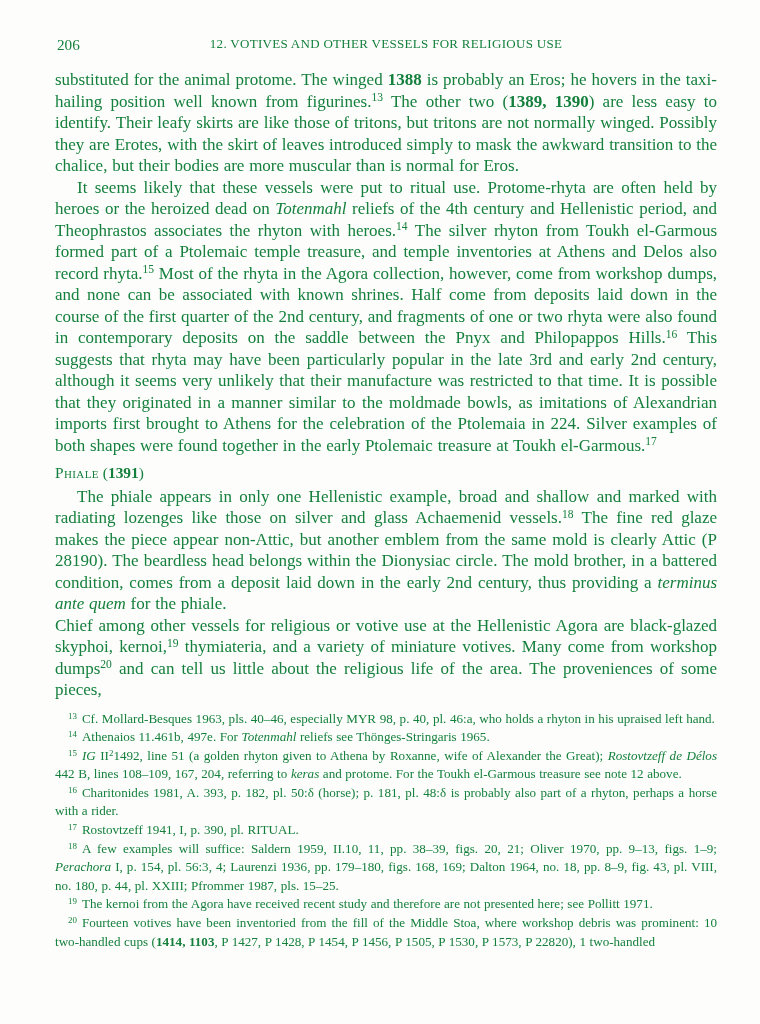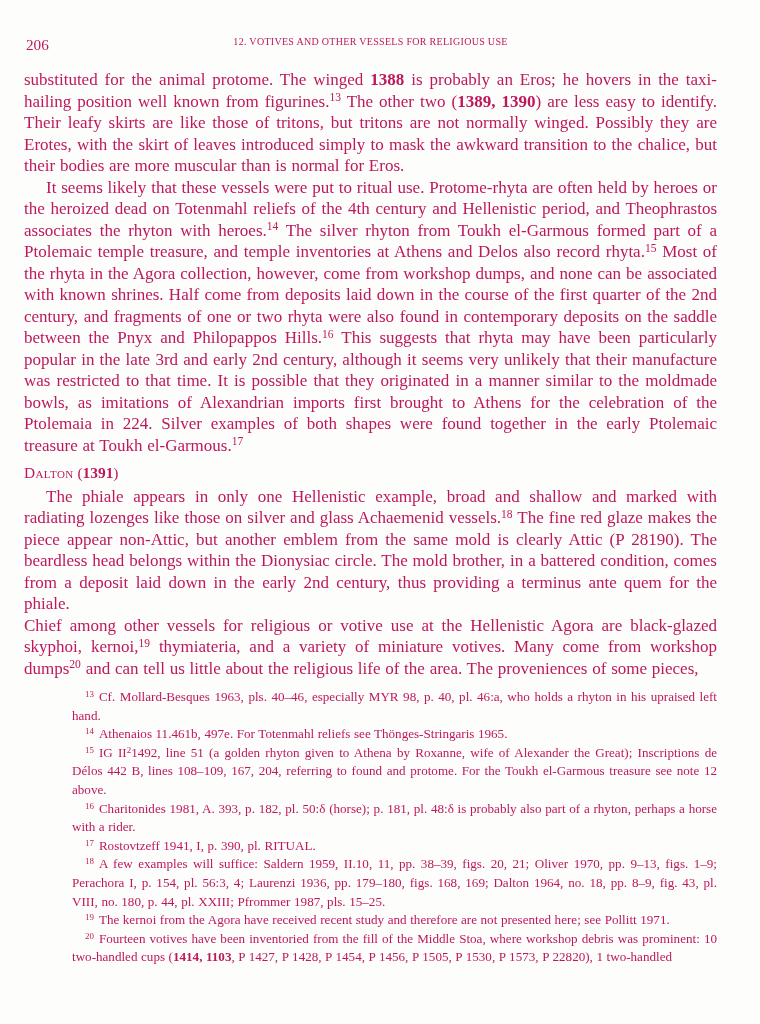--- a/index.html
+++ b/index.html
@@ -6,42 +6,42 @@
     margin: 0;
     padding: 0;
     background: #e8e8e6;
   }
   .page {
     position: relative;
     width: 760px;
     height: 1024px;
     margin: 0 auto;
     background: #fdfdfb;
-    color: #be185d;
+    color: #15803d;
     font-family: "Liberation Serif", "DejaVu Serif", serif;
     box-sizing: border-box;
-    padding: 36px 43px 20px 24px;
+    padding: 36px 43px 20px 55px;
     overflow: hidden;
   }
   
   .running-head {
     position: relative;
     height: 20px;
     margin-bottom: 13px;
   }
   .pagenum {
     position: absolute;
     left: 2px;
     top: 0;
     font-size: 15.2px;
   }
   .runtitle {
     display: block;
     text-align: center;
-    font-size: 10px;
+    font-size: 13px;
     letter-spacing: 0.3px;
     white-space: nowrap;
   }
   
   .text-block { }
   .para {
     margin: 0;
     font-size: 17px;
     line-height: 21.5px;
     text-align: justify;
@@ -57,34 +57,33 @@
   .section-head {
     margin: 28px 0 20px 0;
     text-align: center;
     font-size: 17.2px;
     font-weight: normal;
     letter-spacing: 0.8px;
   }
   
   .footnotes {
     margin-top: 9px;
-    margin-left: 48px;
   }
   .fn {
     margin: 0;
     font-size: 13.1px;
     line-height: 18.6px;
     text-align: justify;
     word-spacing: 0.3px;
     text-indent: 13px;
   }
   .fnnum { margin-right: 5px; }
   
   .b  { font-weight: bold; }
-  .i  { }
+  .i  { font-style: italic; }
   .sc { font-variant: small-caps; letter-spacing: 0.4px; }
   .sup {
     font-size: 68%;
     line-height: 0;
     position: relative;
     top: -0.45em;
   }
 </style>
 </head>
 <body>
@@ -93,35 +92,35 @@
 
   <header class="running-head">
     <span class="pagenum">206</span>
     <span class="runtitle">12. VOTIVES AND OTHER VESSELS FOR RELIGIOUS USE</span>
   </header>
 
   <main class="text-block">
     <p class="para">substituted for the animal protome.  The winged <span class="b">1388</span> is probably an Eros; he hovers in the taxi-hailing position well known from figurines.<span class="sup">13</span>  The other two (<span class="b">1389, 1390</span>) are less easy to identify.  Their leafy skirts are like those of tritons, but tritons are not normally winged.  Possibly they are Erotes, with the skirt of leaves introduced simply to mask the awkward transition to the chalice, but their bodies are more muscular than is normal for Eros.</p>
     <p class="para indent">It seems likely that these vessels were put to ritual use.  Protome-rhyta are often held by heroes or the heroized dead on <span class="i">Totenmahl</span> reliefs of the 4th century and Hellenistic period, and Theophrastos associates the rhyton with heroes.<span class="sup">14</span>  The silver rhyton from Toukh el-Garmous formed part of a Ptolemaic temple treasure, and temple inventories at Athens and Delos also record rhyta.<span class="sup">15</span>  Most of the rhyta in the Agora collection, however, come from workshop dumps, and none can be associated with known shrines.  Half come from deposits laid down in the course of the first quarter of the 2nd century, and fragments of one or two rhyta were also found in contemporary deposits on the saddle between the Pnyx and Philopappos Hills.<span class="sup">16</span>  This suggests that rhyta may have been particularly popular in the late 3rd and early 2nd century, although it seems very unlikely that their manufacture was restricted to that time.  It is possible that they originated in a manner similar to the moldmade bowls, as imitations of Alexandrian imports first brought to Athens for the celebration of the Ptolemaia in 224.  Silver examples of both shapes were found together in the early Ptolemaic treasure at Toukh el-Garmous.<span class="sup">17</span></p>
 
-    <h3 class="phiale-head"><span class="sc">Dalton</span> (<span class="b">1391</span>)</h3>
+    <h3 class="phiale-head"><span class="sc">Phiale</span> (<span class="b">1391</span>)</h3>
     <p class="para indent">The phiale appears in only one Hellenistic example, broad and shallow and marked with radiating lozenges like those on silver and glass Achaemenid vessels.<span class="sup">18</span>  The fine red glaze makes the piece appear non-Attic, but another emblem from the same mold is clearly Attic (P 28190).  The beardless head belongs within the Dionysiac circle.  The mold brother, in a battered condition, comes from a deposit laid down in the early 2nd century, thus providing a <span class="i">terminus ante quem</span> for the phiale.</p>
 
     <p class="para">Chief among other vessels for religious or votive use at the Hellenistic Agora are black-glazed skyphoi, kernoi,<span class="sup">19</span> thymiateria, and a variety of miniature votives.  Many come from workshop dumps<span class="sup">20</span> and can tell us little about the religious life of the area.  The proveniences of some pieces,</p>
   </main>
 
   <section class="footnotes">
     <p class="fn">
       <span class="sup fnnum">13</span><span>Cf. Mollard-Besques 1963, pls. 40–46, especially MYR 98, p. 40, pl. 46:a, who holds a rhyton in his upraised left hand.</span>
     </p>
     <p class="fn">
       <span class="sup fnnum">14</span><span>Athenaios 11.461b, 497e.  For <span class="i">Totenmahl</span> reliefs see Thönges-Stringaris 1965.</span>
     </p>
     <p class="fn">
-      <span class="sup fnnum">15</span><span><span class="i">IG</span> II<span class="sup">2</span>1492, line 51 (a golden rhyton given to Athena by Roxanne, wife of Alexander the Great); <span class="i">Inscriptions de Délos</span> 442 B, lines 108–109, 167, 204, referring to <span class="i">found</span> and protome.  For the Toukh el-Garmous treasure see note 12 above.</span>
+      <span class="sup fnnum">15</span><span><span class="i">IG</span> II<span class="sup">2</span>1492, line 51 (a golden rhyton given to Athena by Roxanne, wife of Alexander the Great); <span class="i">Rostovtzeff de Délos</span> 442 B, lines 108–109, 167, 204, referring to <span class="i">keras</span> and protome.  For the Toukh el-Garmous treasure see note 12 above.</span>
     </p>
     <p class="fn">
       <span class="sup fnnum">16</span><span>Charitonides 1981, A. 393, p. 182, pl. 50:δ (horse); p. 181, pl. 48:δ is probably also part of a rhyton, perhaps a horse with a rider.</span>
     </p>
     <p class="fn">
       <span class="sup fnnum">17</span><span>Rostovtzeff 1941, I, p. 390, pl. RITUAL.</span>
     </p>
     <p class="fn">
       <span class="sup fnnum">18</span><span>A few examples will suffice: Saldern 1959, II.10, 11, pp. 38–39, figs. 20, 21; Oliver 1970, pp. 9–13, figs. 1–9; <span class="i">Perachora</span> I, p. 154, pl. 56:3, 4; Laurenzi 1936, pp. 179–180, figs. 168, 169; Dalton 1964, no. 18, pp. 8–9, fig. 43, pl. VIII, no. 180, p. 44, pl. XXIII; Pfrommer 1987, pls. 15–25.</span>
     </p>

